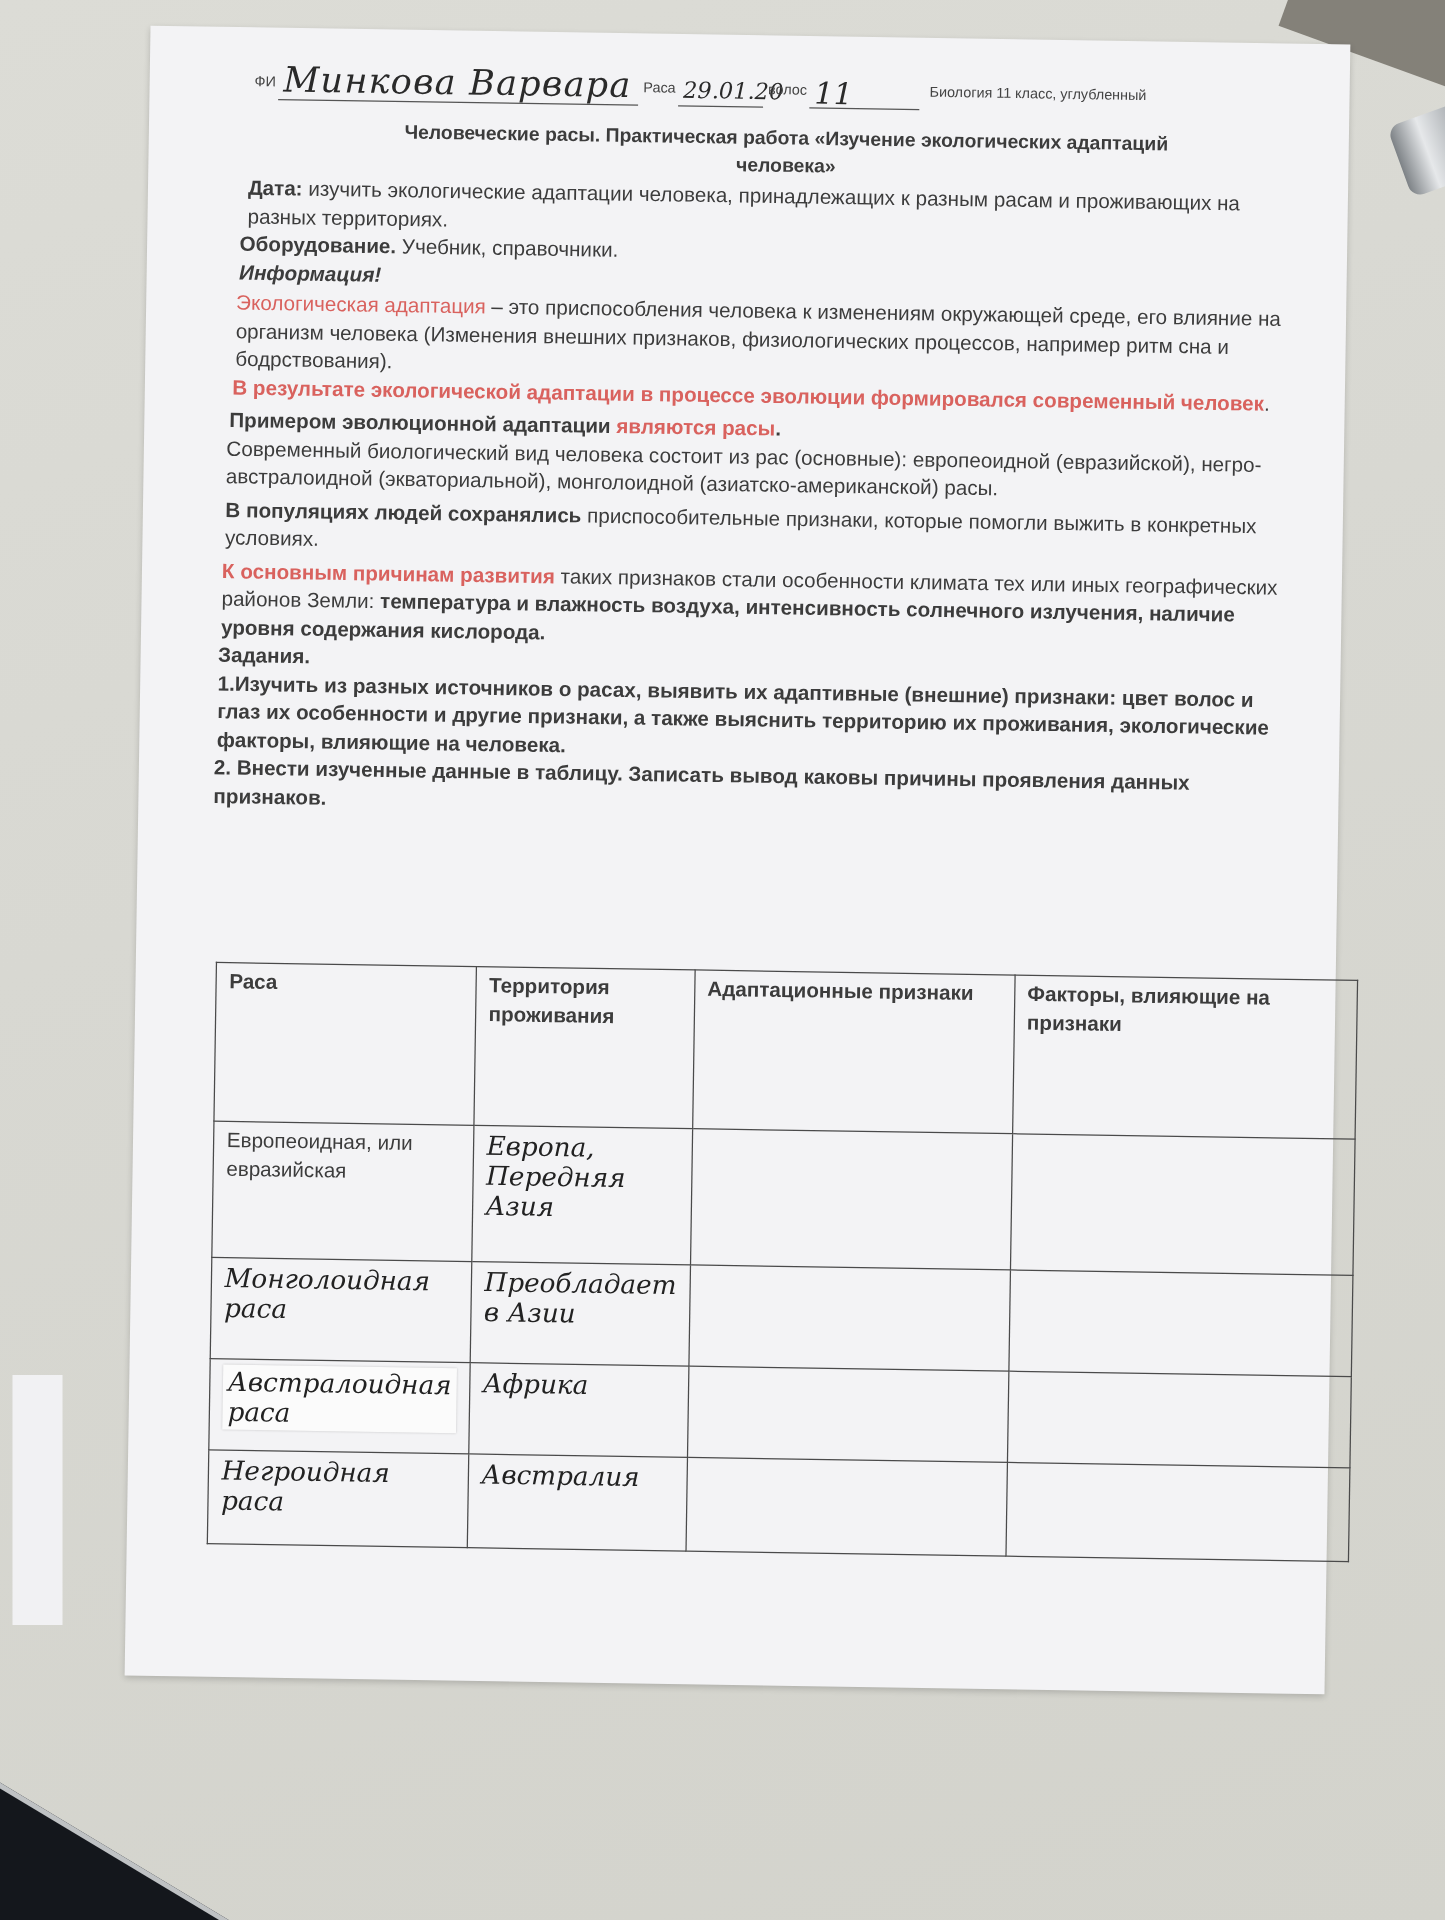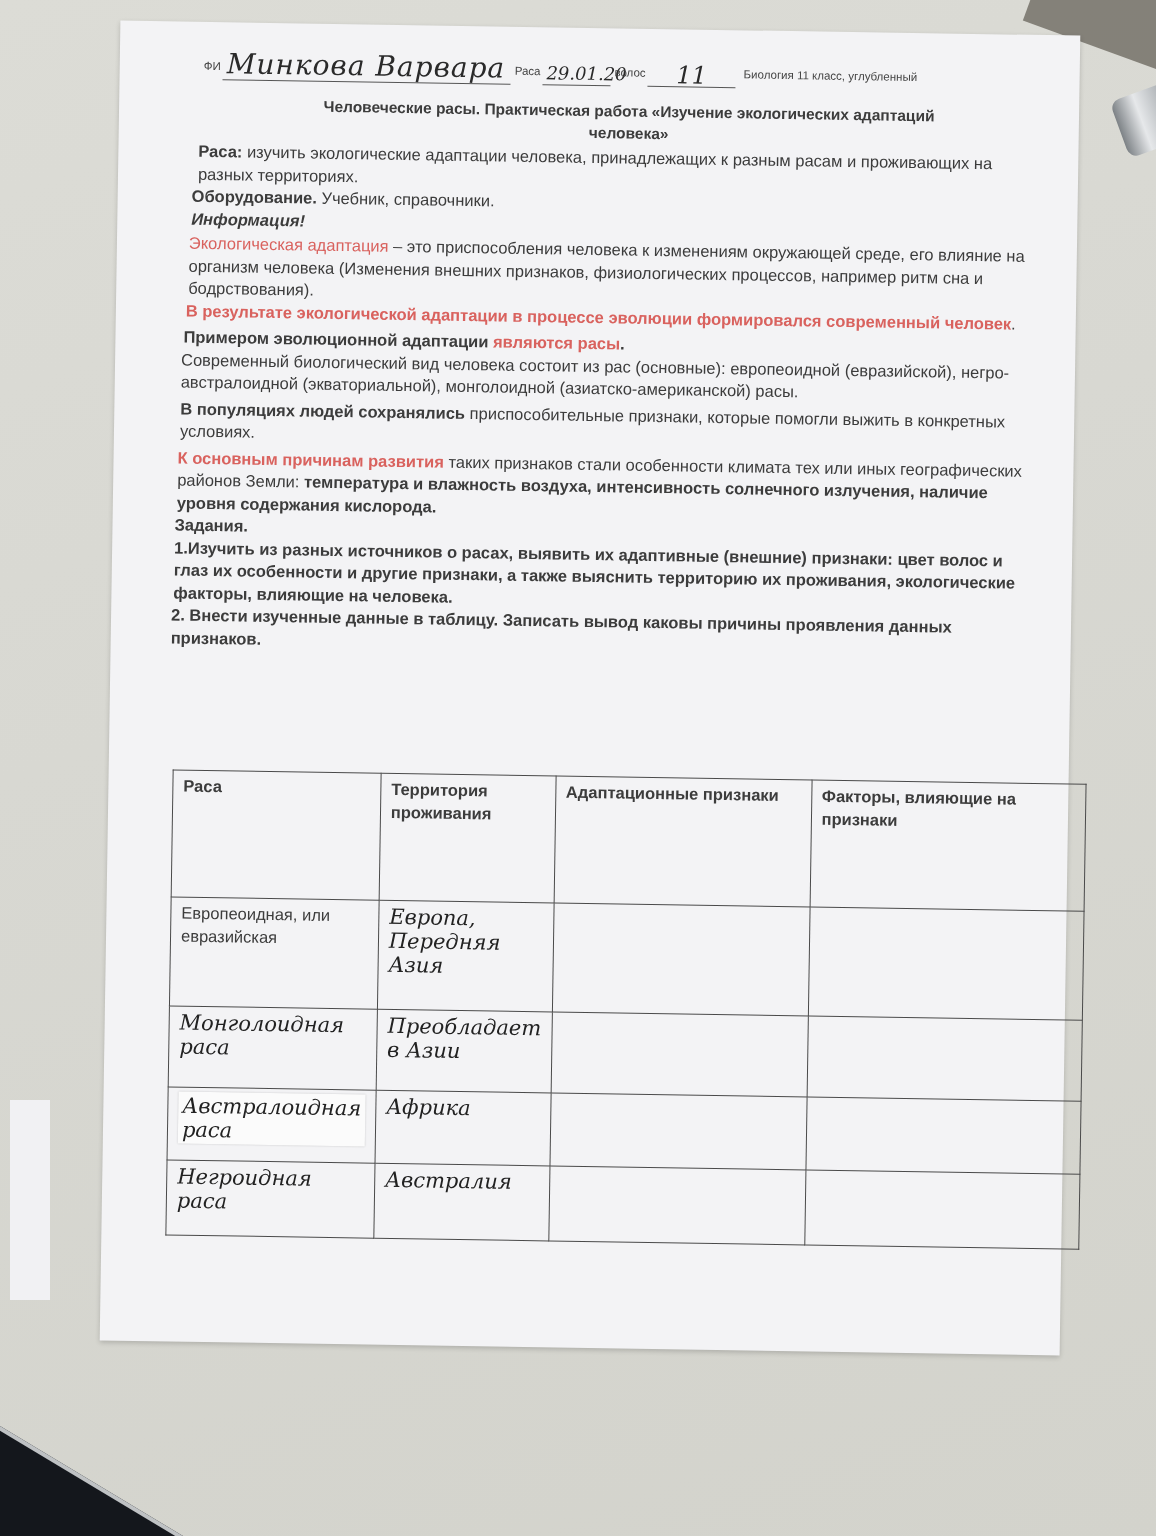--- a/index.html
+++ b/index.html
@@ -34,21 +34,21 @@
       position: absolute; left: 110px; top: 28px; width: 960px; height: 1320px;
       background: #f3f3f5; transform: rotate(0.9deg); transform-origin: 50% 50%;
       box-shadow: 0 2px 5px rgba(0,0,0,.18);
       color: #3c3c3c;
     }
     .content { position: absolute; left: 60px; top: 18px; width: 860px; font-size: 16.5px; line-height: 22.5px; }
     .hdr { display: flex; align-items: flex-end; font-size: 11.5px; color:#444; height: 40px; margin-left: 20px; }
     .hw { font-family: "DejaVu Serif", serif; font-style: italic; color: #2a2a2a; border-bottom: 1px solid #555; padding: 0 4px; }
     .hw.name { font-size: 28px; width: 280px; line-height: 30px; letter-spacing: 1px; }
     .hw.date { font-size: 18px; width: 60px; }
-    .hw.cls { font-size: 24px; width: 80px; text-align: center; }
+    .hw.cls { font-size: 24px; width: 80px; }
     .hdr .lbl { margin: 0 2px 3px 4px; }
     .hdr .subj { margin-left: 8px; margin-bottom: 3px; }
     .title { text-align: center; font-weight: bold; font-size: 15.5px; margin-top: 14px; line-height: 22px; padding-left: 40px;}
     .red { color: #d9625e; }
     .b { font-weight: bold; }
     .i { font-style: italic; font-weight: bold; }
     p { margin: 0; }
     table {
       position: absolute; left: 4px; top: 730px; width: 914px; border-collapse: collapse;
       font-size: 16.5px; color:#3c3c3c;
@@ -84,21 +84,21 @@
       <span class="hw cls">11</span>
       <span class="subj">Биология 11 класс, углубленный</span>
     </div>
 
     <div class="title">
       <div>Человеческие расы. Практическая работа «Изучение экологических адаптаций</div>
       <div>человека»</div>
     </div>
 
     <p style="margin-left:20px;margin-top:2px">
-      <span class="b">Раса:</span><span> изучить экологические адаптации человека, принадлежащих к разным расам и проживающих на разных территориях.</span>
+      <span class="b">Дата:</span><span> изучить экологические адаптации человека, принадлежащих к разным расам и проживающих на разных территориях.</span>
     </p>
     <p style="margin-left:14px">
       <span class="b">Оборудование.</span><span> Учебник, справочники.</span>
     </p>
     <p style="margin-left:14px" class="i">Информация!</p>
 
     <p style="margin-left:12px;margin-top:2px">
       <span class="red">Экологическая адаптация</span><span> – это приспособления человека к изменениям окружающей среде, его влияние на организм человека (Изменения внешних признаков, физиологических процессов, например ритм сна и бодрствования).</span>
     </p>
     <p style="margin-left:10px">

